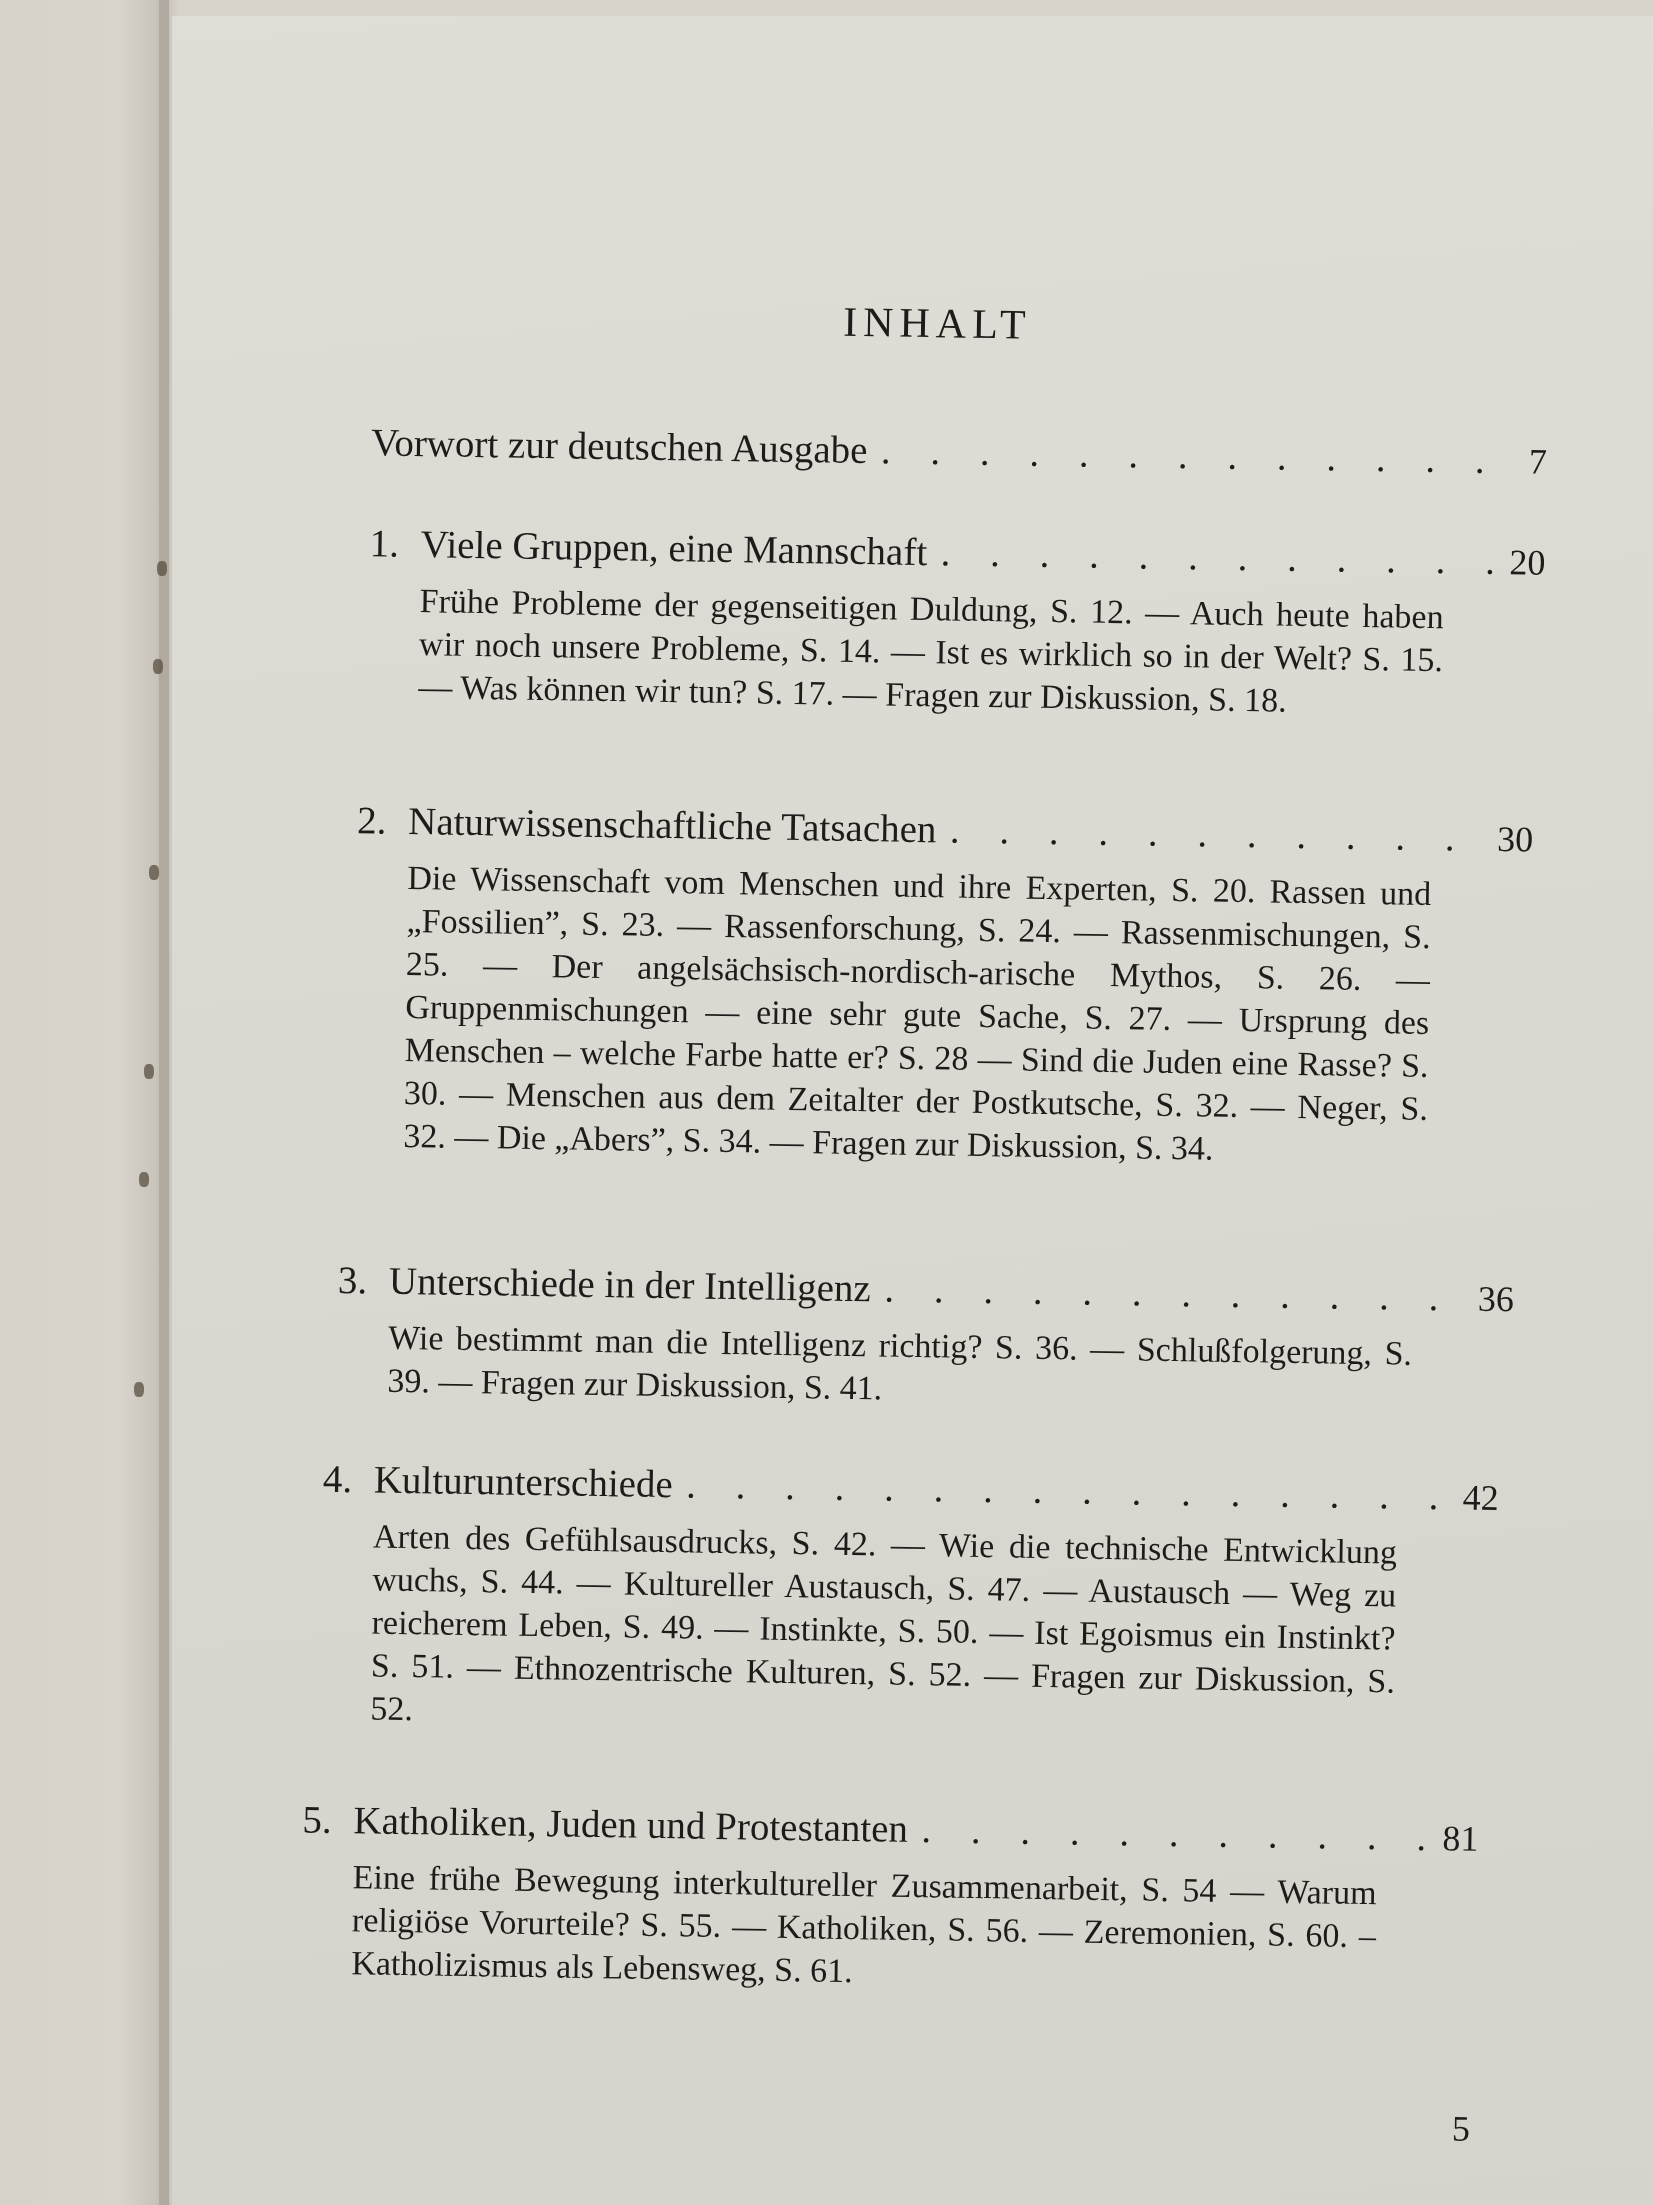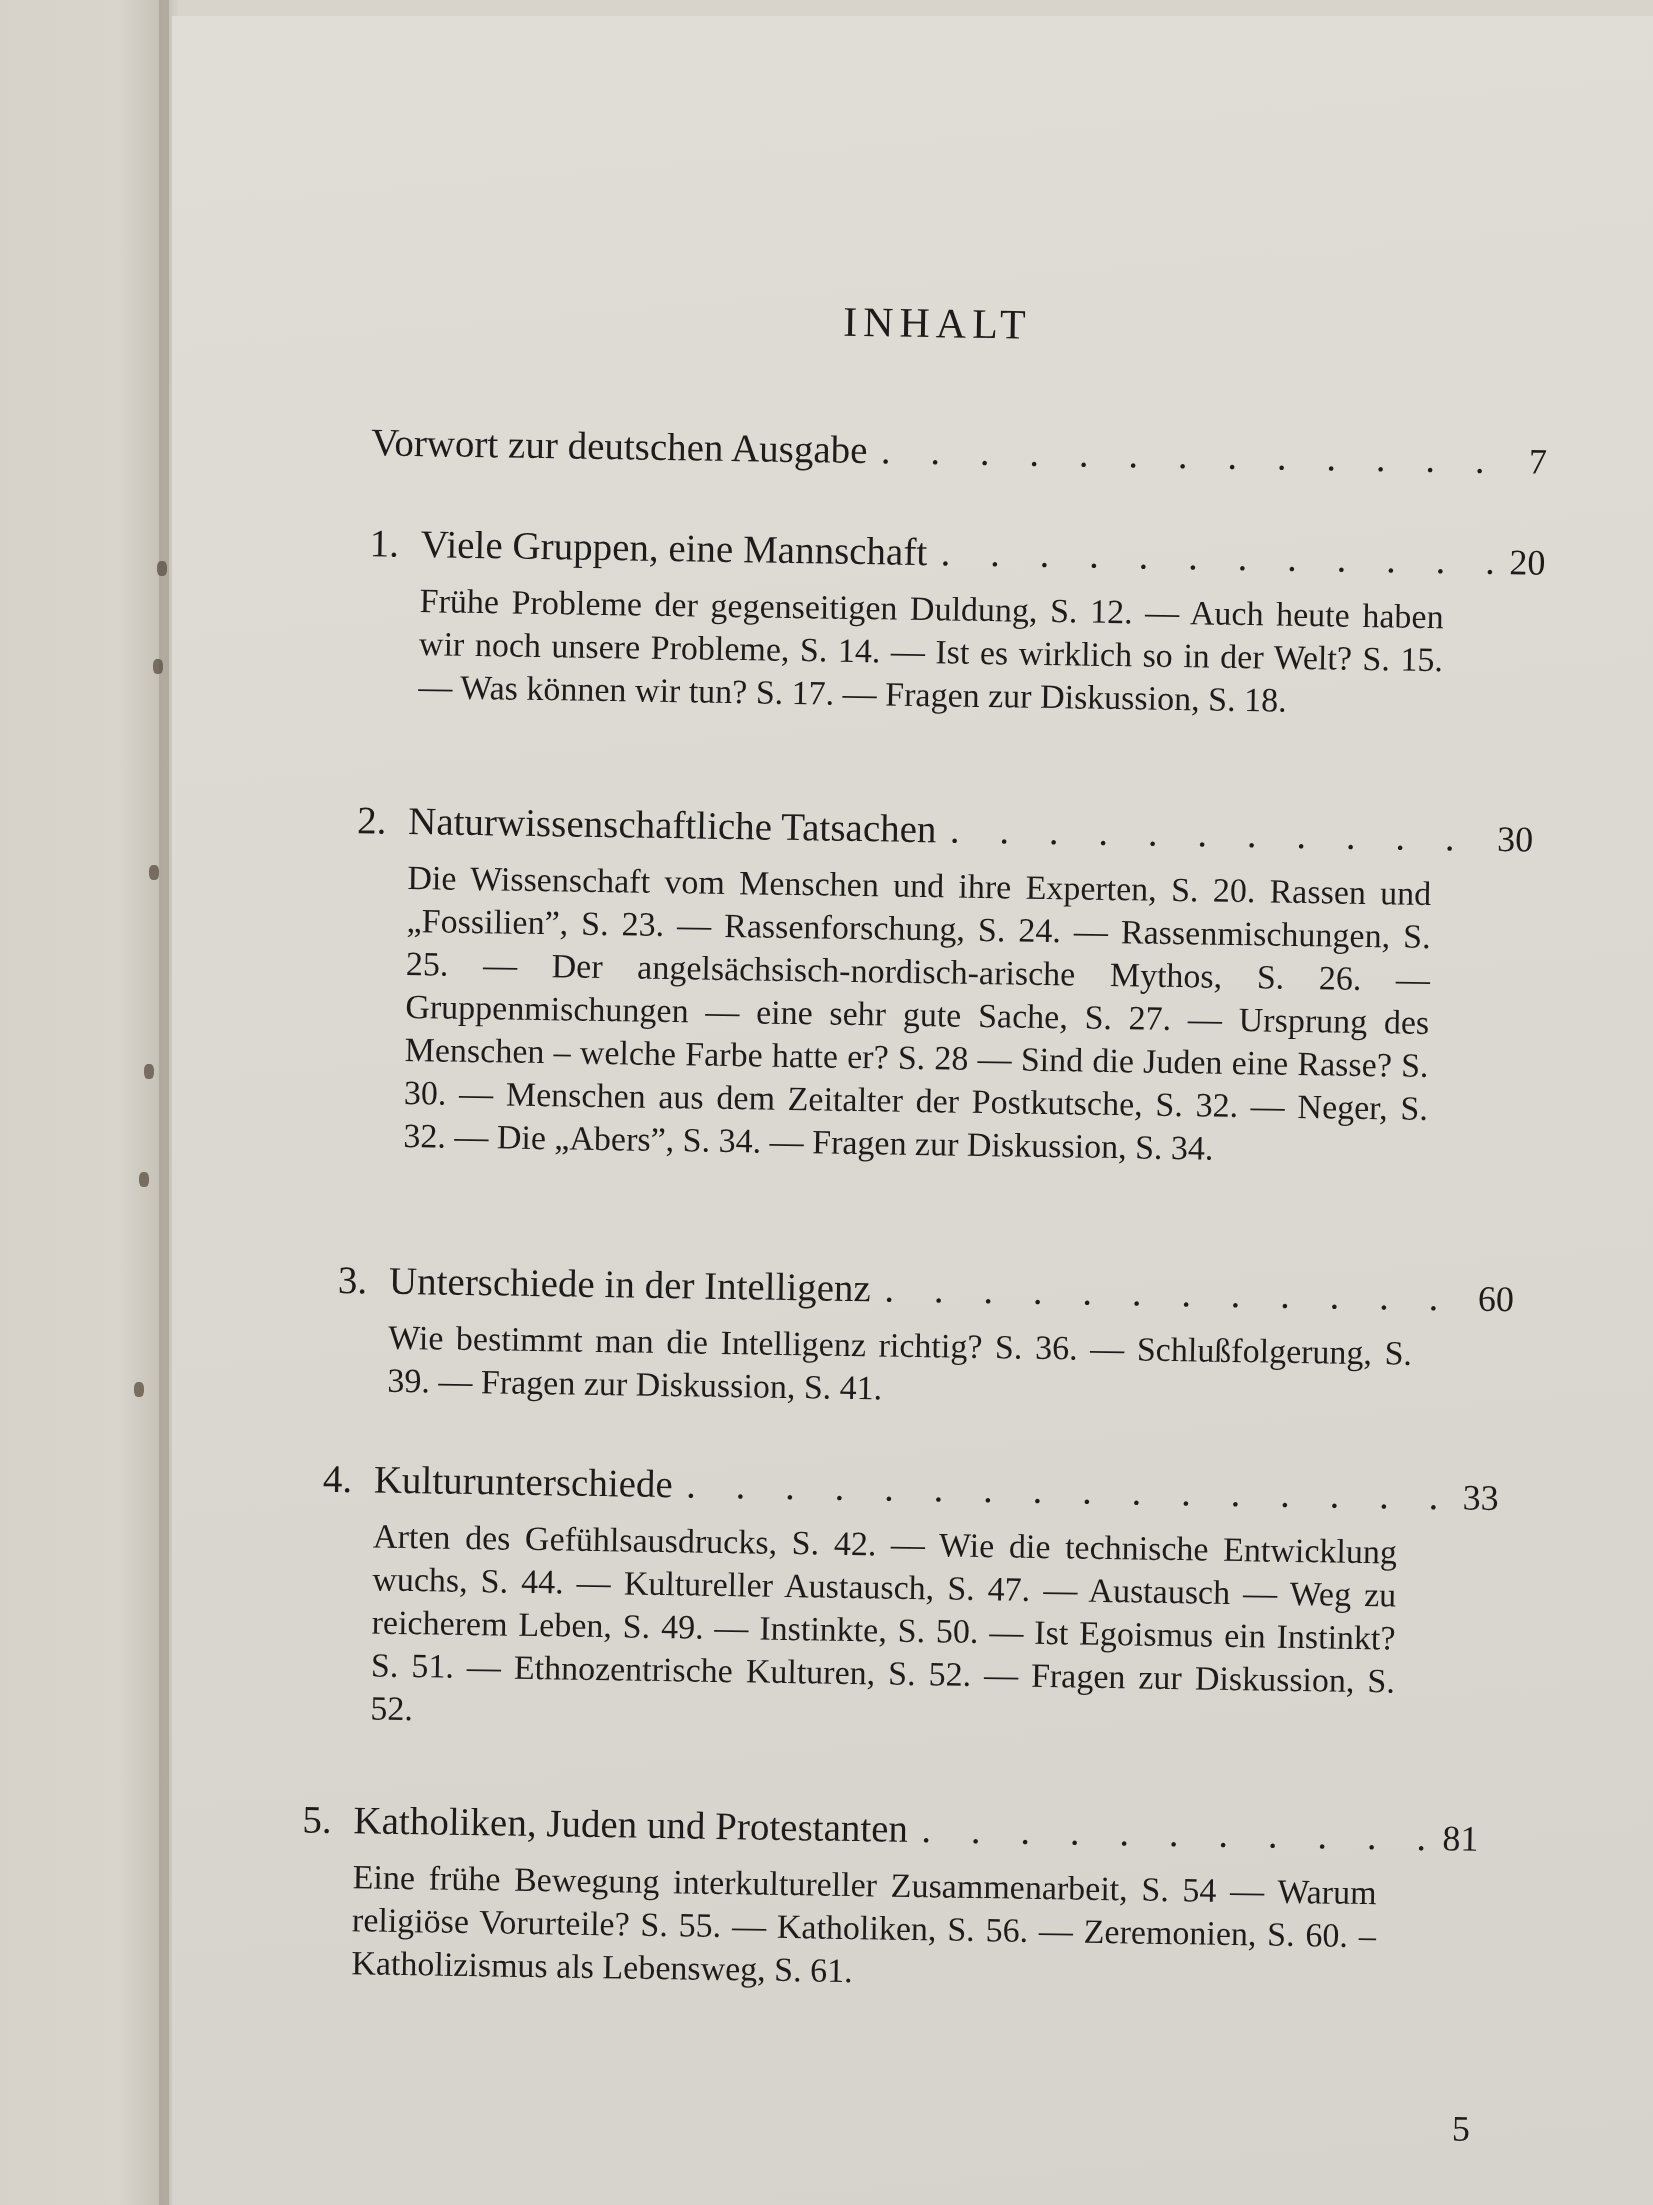--- a/index.html
+++ b/index.html
@@ -147,31 +147,31 @@
         <span class="entry-page">30</span>
       </div>
       <div class="entry-desc">Die Wissenschaft vom Menschen und ihre Experten, S. 20. Rassen und „Fossilien”, S. 23. — Rassenforschung, S. 24. — Rassenmischungen, S. 25. — Der angelsächsisch-nordisch-arische Mythos, S. 26. — Gruppenmischungen — eine sehr gute Sache, S. 27. — Ursprung des Menschen – welche Farbe hatte er? S. 28 — Sind die Juden eine Rasse? S. 30. — Menschen aus dem Zeitalter der Postkutsche, S. 32. — Neger, S. 32. — Die „Abers”, S. 34. — Fragen zur Diskussion, S. 34.</div>
     </div>
 
     <div class="entry" style="left:169px; top:1250px;">
       <div class="entry-line">
         <span class="entry-num">3.</span>
         <span class="entry-title">Unterschiede in der Intelligenz</span>
         <span class="leader"></span>
-        <span class="entry-page">60</span>
+        <span class="entry-page">36</span>
       </div>
       <div class="entry-desc">Wie bestimmt man die Intelligenz richtig? S. 36. — Schlußfolgerung, S. 39. — Fragen zur Diskussion, S. 41.</div>
     </div>
 
     <div class="entry" style="left:157px; top:1449px;">
       <div class="entry-line">
         <span class="entry-num">4.</span>
         <span class="entry-title">Kulturunterschiede</span>
         <span class="leader"></span>
-        <span class="entry-page">33</span>
+        <span class="entry-page">42</span>
       </div>
       <div class="entry-desc">Arten des Gefühlsausdrucks, S. 42. — Wie die technische Entwicklung wuchs, S. 44. — Kultureller Austausch, S. 47. — Austausch — Weg zu reicherem Leben, S. 49. — Instinkte, S. 50. — Ist Egoismus ein Instinkt? S. 51. — Ethnozentrische Kulturen, S. 52. — Fragen zur Diskussion, S. 52.</div>
     </div>
 
     <div class="entry" style="left:142px; top:1790px;">
       <div class="entry-line">
         <span class="entry-num">5.</span>
         <span class="entry-title">Katholiken, Juden und Protestanten</span>
         <span class="leader"></span>
         <span class="entry-page">81</span>

